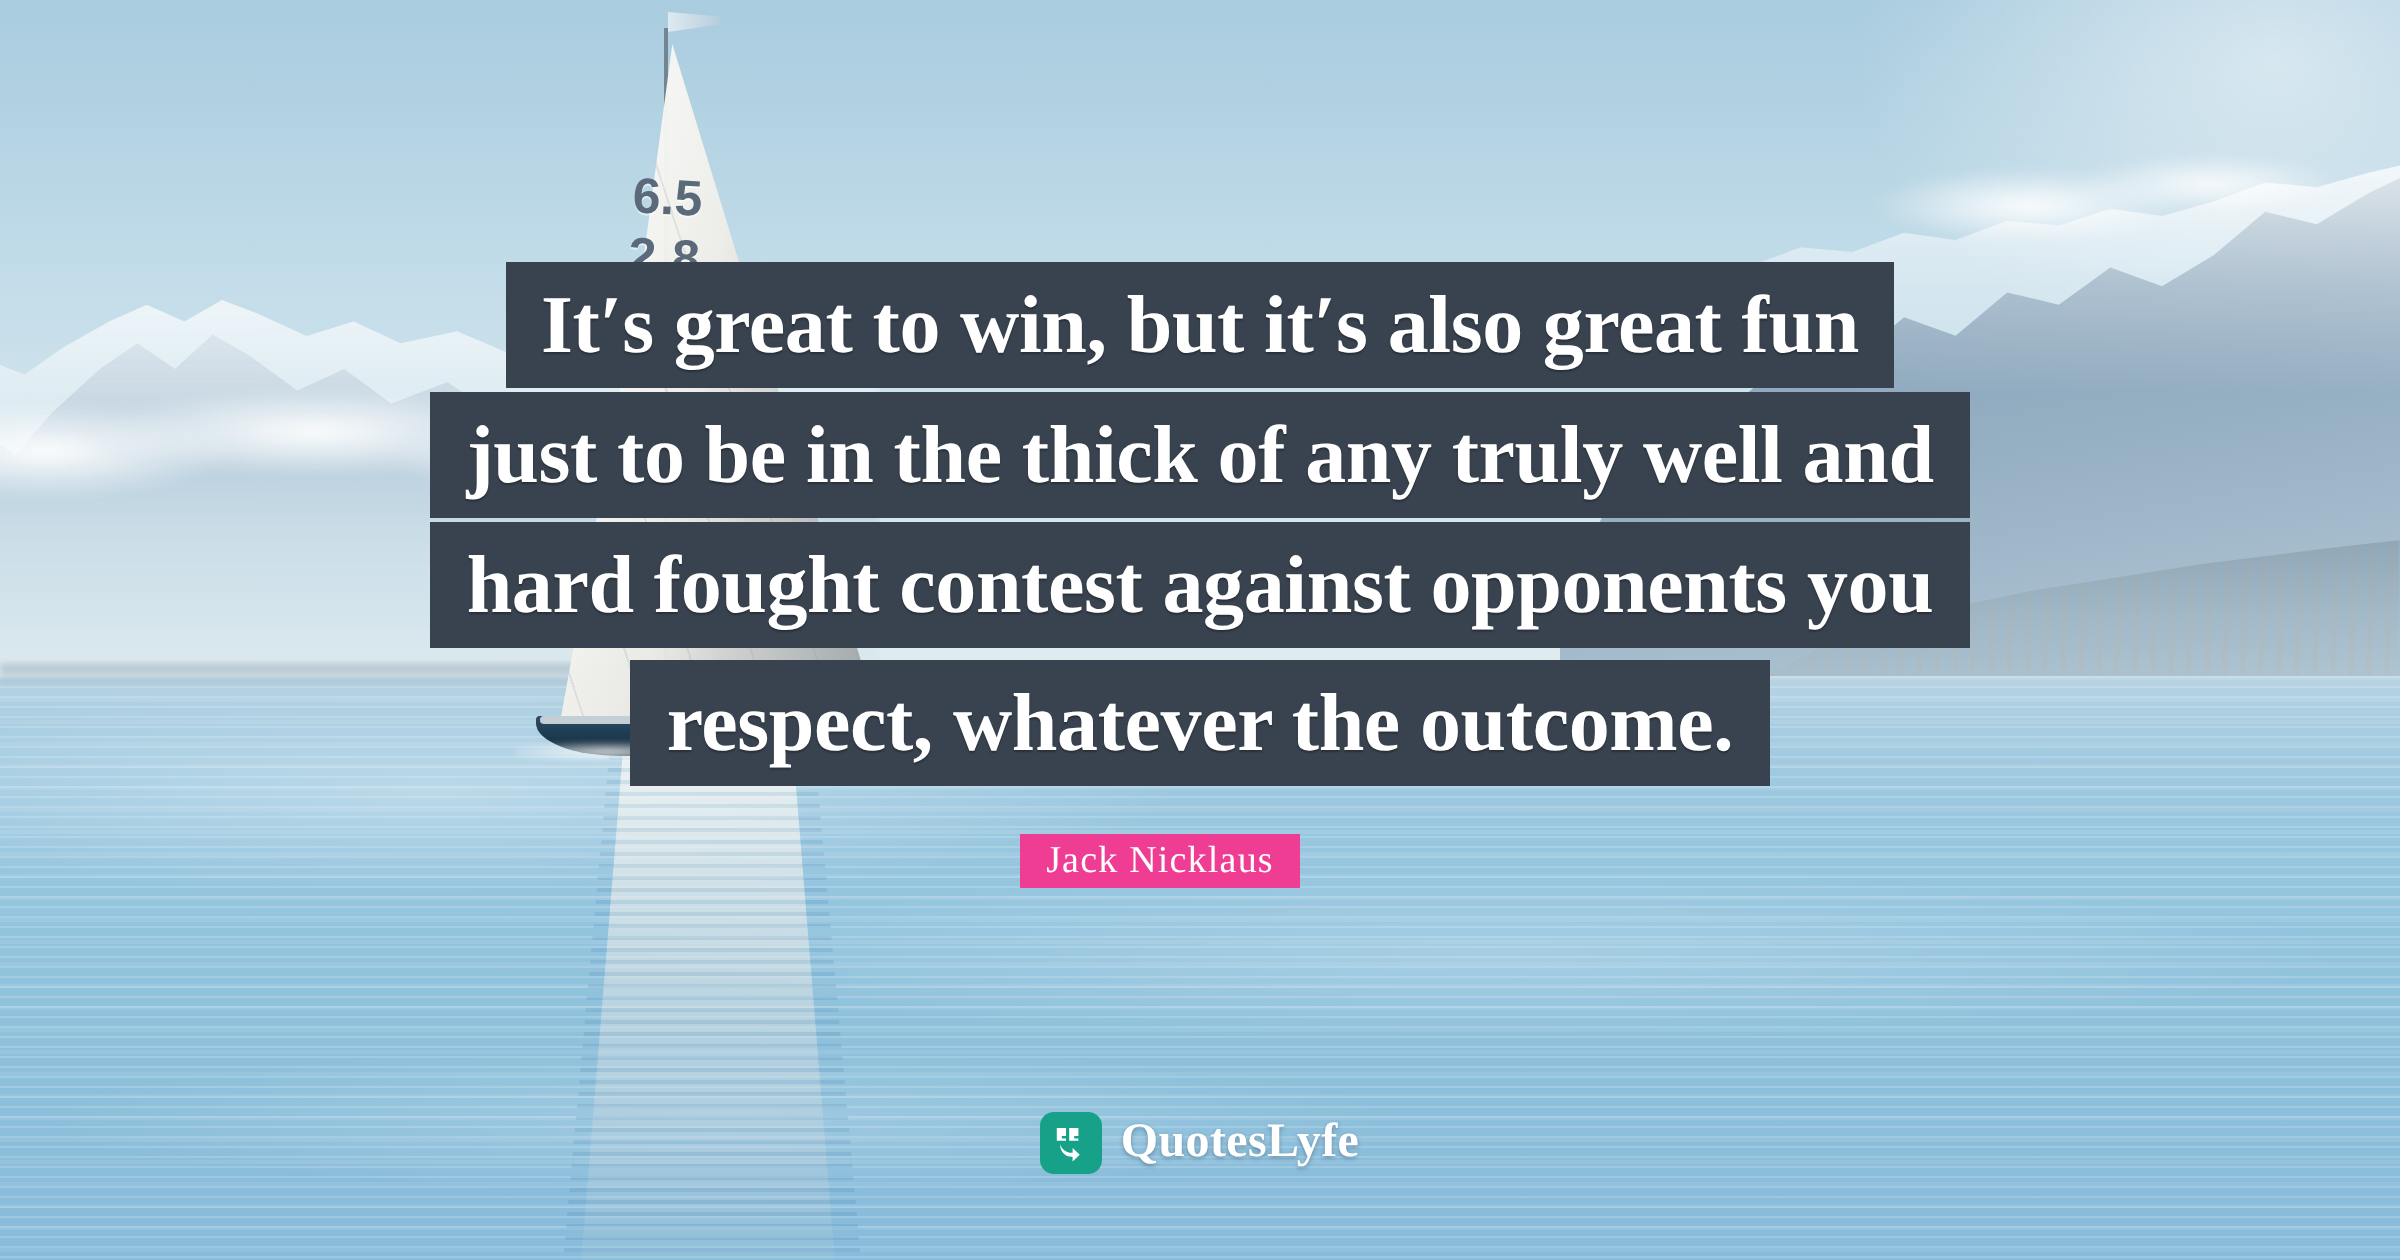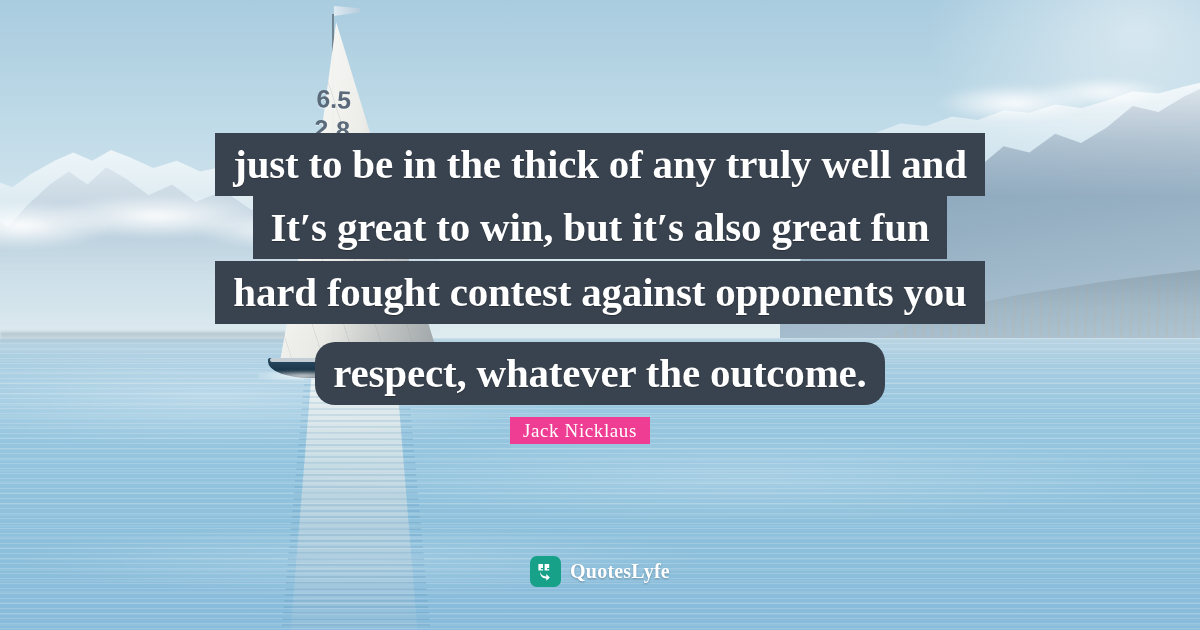--- a/index.html
+++ b/index.html
@@ -263,21 +263,21 @@
     font-weight:700;
     font-size:41px;
     line-height:63px;
     letter-spacing:-.2px;
     padding:0 18px;
     white-space:nowrap;
     text-shadow:0 1px 1px rgba(0,0,0,.30);
   }
   .qline.l2 { margin-top:2px; }
   .qline.l3 { margin-top:2px; }
-  .qline.l4 { margin-top:18px;border-radius:20px; }
+  .qline.l4 { margin-top:6px; }
 
   
   .author-wrap {
     position:absolute; left:0; top:417px; width:1160px;
     display:flex; justify-content:center;
   }
   .author {
     background:#ee3d93;
     color:#ffffff;
     font-family:"Liberation Serif", serif;
@@ -300,21 +300,21 @@
     border-radius:7px;
     position:relative;
     display:flex; align-items:center; justify-content:center;
     flex:0 0 auto;
   }
   .brand-icon svg { display:block; }
   .brand-text {
     color:#ffffff;
     font-family:"Liberation Serif", serif;
     font-weight:700;
-    font-size:20px;
+    font-size:24px;
     line-height:31px;
     letter-spacing:.2px;
     text-shadow:0 1px 2px rgba(40,70,90,.45);
   }
 </style>
 </head>
 <body>
 
 <div class="stage">
 
@@ -350,22 +350,22 @@
         <div class="n1">6.5</div>
         <div class="n2">2.8</div>
       </div>
       <div class="hull"></div>
       <div class="hull-stripe"></div>
       <div class="hull-wake"></div>
     </div>
   </div>
 
   <div class="quote">
+    <div class="qline l1">It′s great to win, but it′s also great fun</div>
     <div class="qline l2">just to be in the thick of any truly well and</div>
-    <div class="qline l1">It′s great to win, but it′s also great fun</div>
     <div class="qline l3">hard fought contest against opponents you</div>
     <div class="qline l4">respect, whatever the outcome.</div>
   </div>
 
   <div class="author-wrap">
     <div class="author">Jack Nicklaus</div>
   </div>
 
   <div class="brand-wrap">
     <div class="brand-icon">

